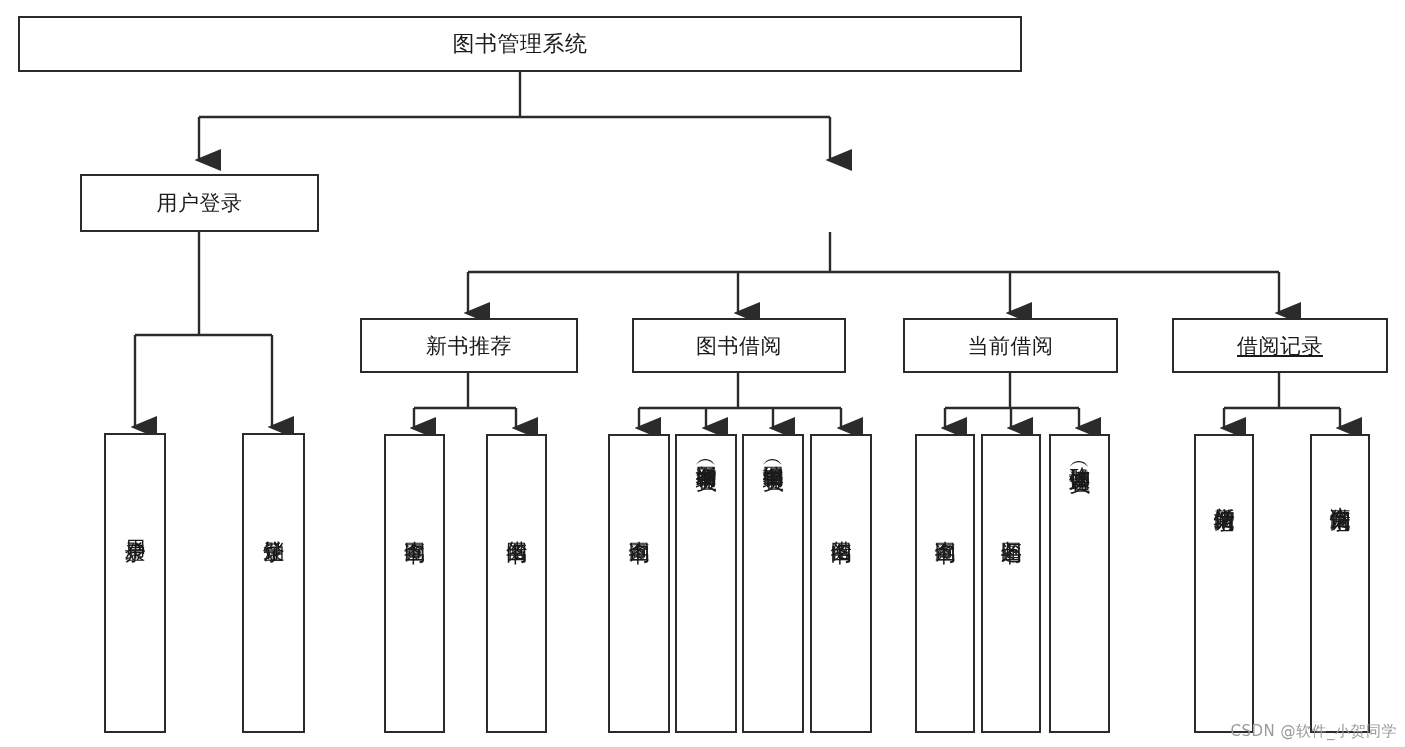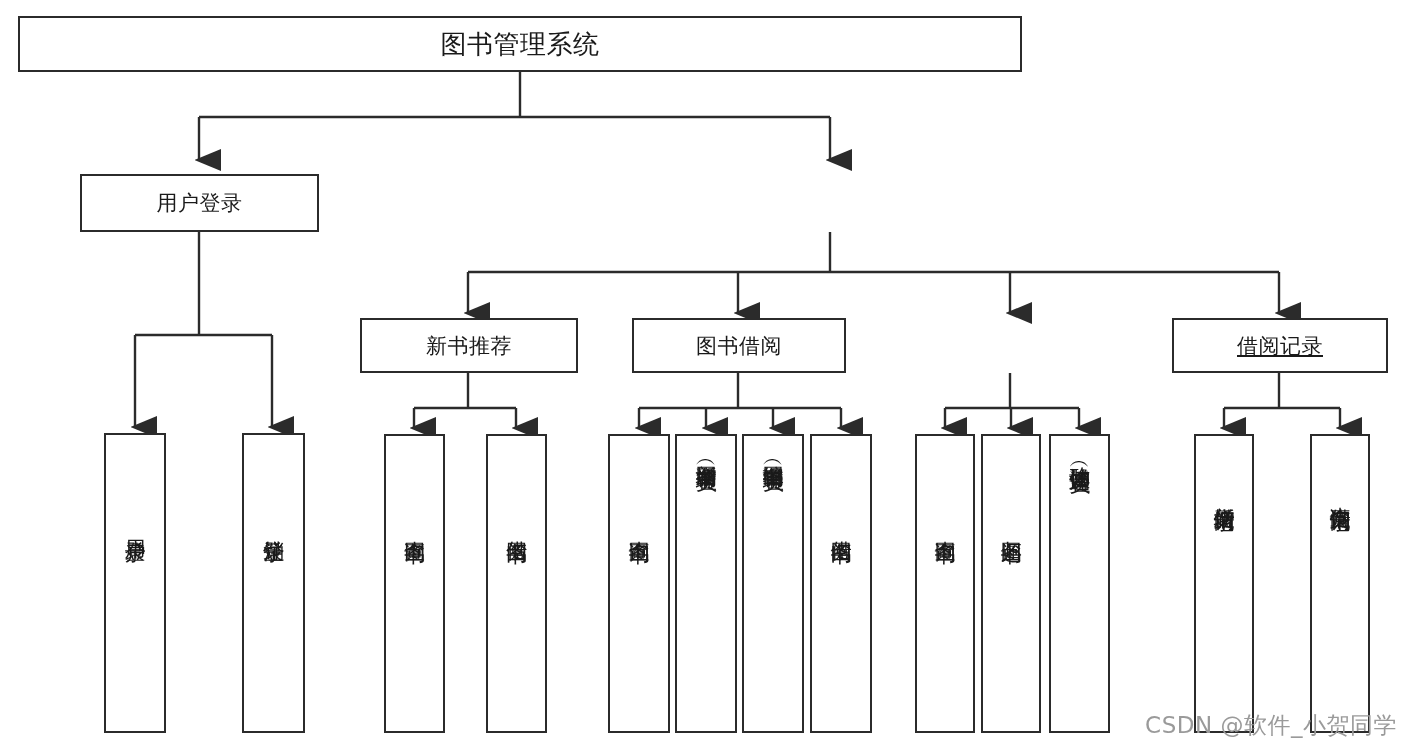--- a/index.html
+++ b/index.html
@@ -44,27 +44,27 @@
     align-items: flex-start;
     padding-top: 14px;
   }
   .node.vert .vtext {
     writing-mode: vertical-rl;
     text-orientation: upright;
     line-height: 1.08;
     white-space: nowrap;
   }
   .node.title {
-    font-size: 26px;
+    font-size: 22px;
   }
   #watermark {
     position: absolute;
     right: 8px;
     bottom: 6px;
-    font-size: 23px;
+    font-size: 15px;
     color: #9a9a9a;
     letter-spacing: 0.5px;
     white-space: nowrap;
   }
 </style>
 </head>
 <body>
 
 <div id="stage">
 
@@ -132,20 +132,23 @@
 
 
   <div class="node horiz" style="left:360px; top:318px; width:218px; height:55px;">
     <span>新书推荐</span>
   </div>
 
   <div class="node horiz" style="left:632px; top:318px; width:214px; height:55px;">
     <span>图书借阅</span>
   </div>
 
+  <div class="node horiz" style="left:903px; top:318px; width:215px; height:55px;">
+    <span>当前借阅</span>
+  </div>
 
   <div class="node horiz" style="left:1172px; top:318px; width:216px; height:55px;text-decoration:underline;">
     <span>借阅记录</span>
   </div>
 
   <div class="node vert" style="left:104px; top:433px; width:62px; height:300px; padding-top:88px;">
     <span class="vtext">用户登录</span>
   </div>
 
   <div class="node vert" style="left:242px; top:433px; width:63px; height:300px; padding-top:88px;">

